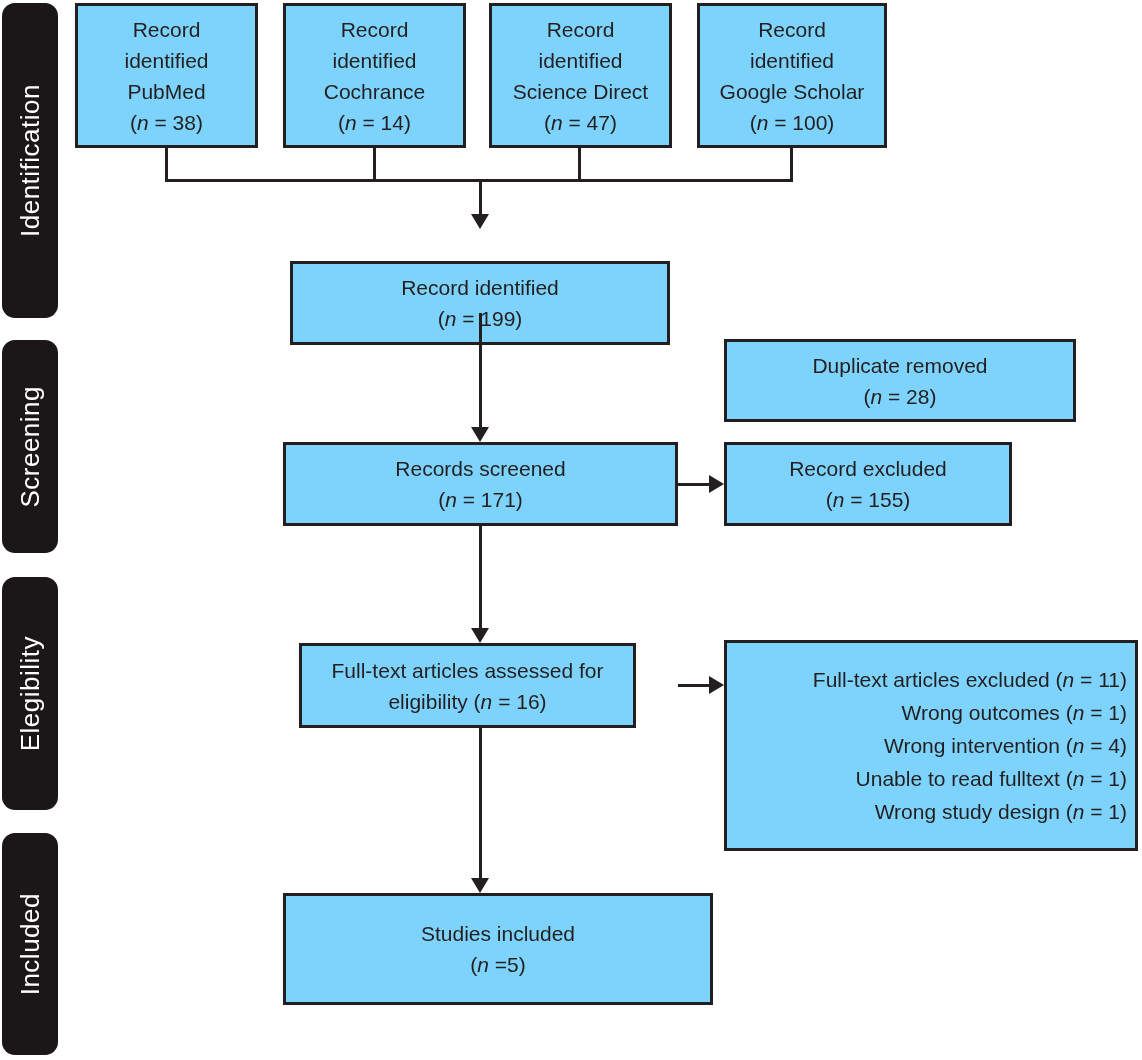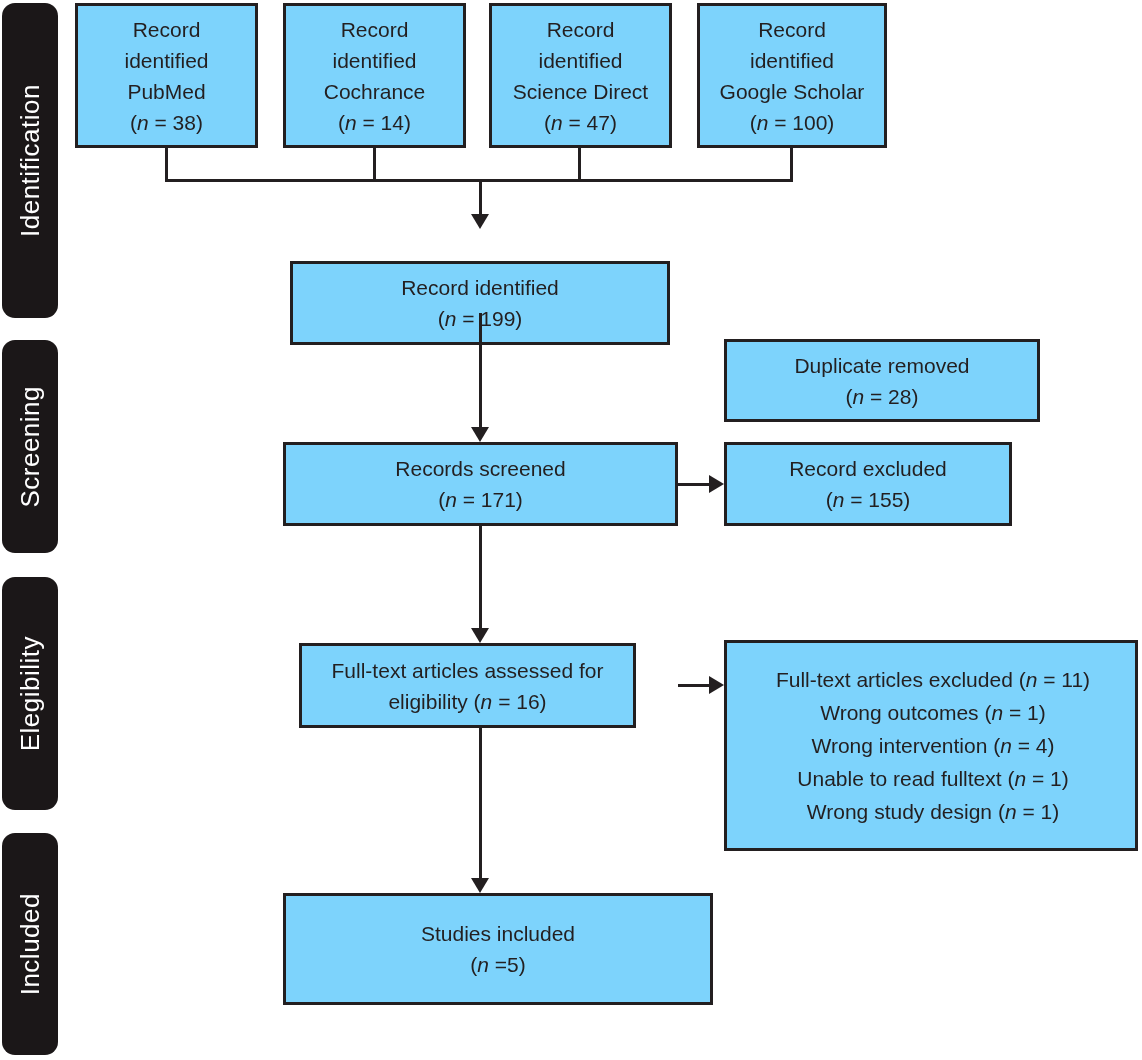--- a/index.html
+++ b/index.html
@@ -53,27 +53,27 @@
     text-align: center;
     font-size: 21px;
     line-height: 31px;
   }
   .box i { font-style: italic; }
   #b-pubmed        { left: 75px;  top: 3px;   width: 183px; height: 145px; }
   #b-cochrance     { left: 283px; top: 3px;   width: 183px; height: 145px; }
   #b-sciencedirect { left: 489px; top: 3px;   width: 183px; height: 145px; }
   #b-googlescholar { left: 697px; top: 3px;   width: 190px; height: 145px; }
   #b-identified    { left: 290px; top: 229px; width: 380px; height: 84px; margin-top: 32px;  }
-  #b-duplicates    { left: 724px; top: 339px; width: 316px; height: 83px;  }
+  #b-duplicates    { left: 724px; top: 339px; width: 352px; height: 83px;  }
   #b-screened      { left: 283px; top: 442px; width: 395px; height: 84px;  }
   #b-excluded      { left: 724px; top: 442px; width: 288px; height: 84px;  }
   #b-assessed      { left: 299px; top: 643px; width: 337px; height: 85px;  }
   #b-ftexcluded    {
     left: 724px; top: 640px; width: 414px; height: 211px;
-    align-items: center;
+    align-items: flex-end;
     text-align: left;
     padding: 6px 8px 6px 12px;
     line-height: 33px;
   }
   #b-included      { left: 283px; top: 893px; width: 430px; height: 112px; }
 
   
   .cline {
     position: absolute;
     background: #231f20;

